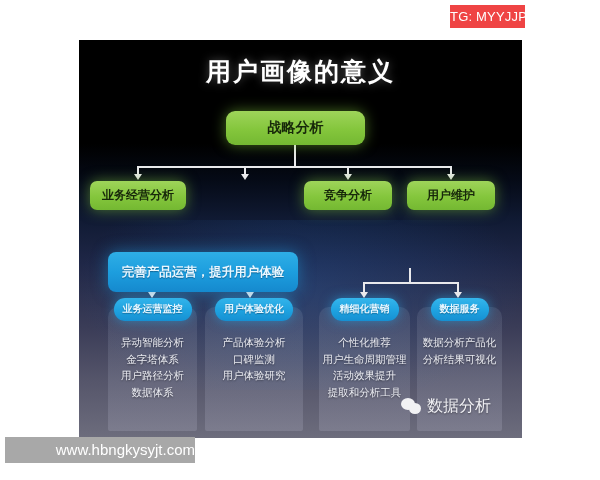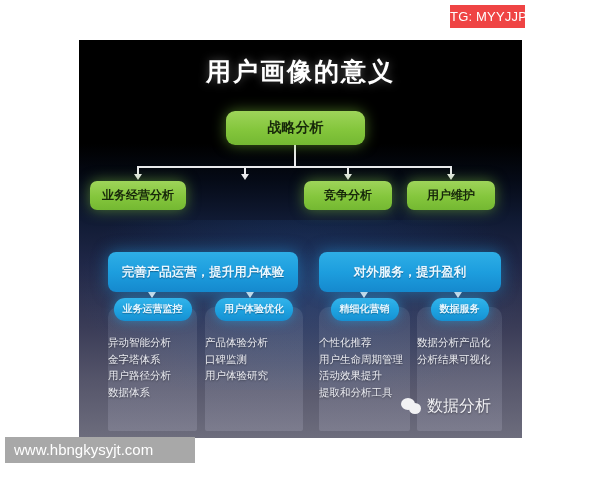--- a/index.html
+++ b/index.html
@@ -35,21 +35,21 @@
   #site-watermark {
     position: absolute;
     left: 5px;
     top: 437px;
     width: 190px;
     height: 26px;
     background: #a8a8a8;
     color: #ffffff;
     font-size: 15px;
     line-height: 26px;
-    text-align: left;
+    text-align: right;
     padding-left: 9px;
     box-sizing: border-box;
     white-space: nowrap;
   }
 
   
   #slide {
     position: absolute;
     left: 79px;
     top: 40px;
@@ -174,20 +174,21 @@
     box-shadow: 0 0 12px rgba(40,170,235,0.55);
     text-shadow: 0 1px 1px rgba(0,40,70,0.4);
     z-index: 6;
   }
 
   .card-items {
     position: absolute;
     top: 27px;
     left: 0;
     width: 100%;
+    text-align: center;
   }
   .card-item {
     color: #ecedf3;
     font-size: 10.5px;
     line-height: 16.5px;
     white-space: nowrap;
     text-shadow: 0 1px 2px rgba(0,0,0,0.45);
   }
 
   
@@ -253,21 +254,20 @@
   <div class="arrow" style="left:55px;  top:134px;"></div>
   <div class="arrow" style="left:162px; top:134px;"></div>
   <div class="arrow" style="left:265px; top:134px;"></div>
   <div class="arrow" style="left:368px; top:134px;"></div>
 
   <div class="green-box tier2" id="node-t2-0">业务经营分析</div>
   <div class="green-box tier2" id="node-t2-2">竞争分析</div>
   <div class="green-box tier2" id="node-t2-3">用户维护</div>
 
   <div class="blue-box tier3" id="node-t3-0">完善产品运营，提升用户体验</div>
-  <div class="blue-box tier3" id="node-t3-1">对外服务，提升盈利</div>
 
   <div class="conn conn-v" style="left:123px; top:228px; height:15px;"></div>
   <div class="conn conn-h" style="left:72px; top:242px; width:100px;"></div>
   <div class="conn conn-v" style="left:72px;  top:242px; height:11px;"></div>
   <div class="conn conn-v" style="left:170px; top:242px; height:11px;"></div>
   <div class="arrow" style="left:69px;  top:252px;"></div>
   <div class="arrow" style="left:167px; top:252px;"></div>
 
   <div class="conn conn-v" style="left:330px; top:228px; height:15px;"></div>
   <div class="conn conn-h" style="left:284px; top:242px; width:96px;"></div>

